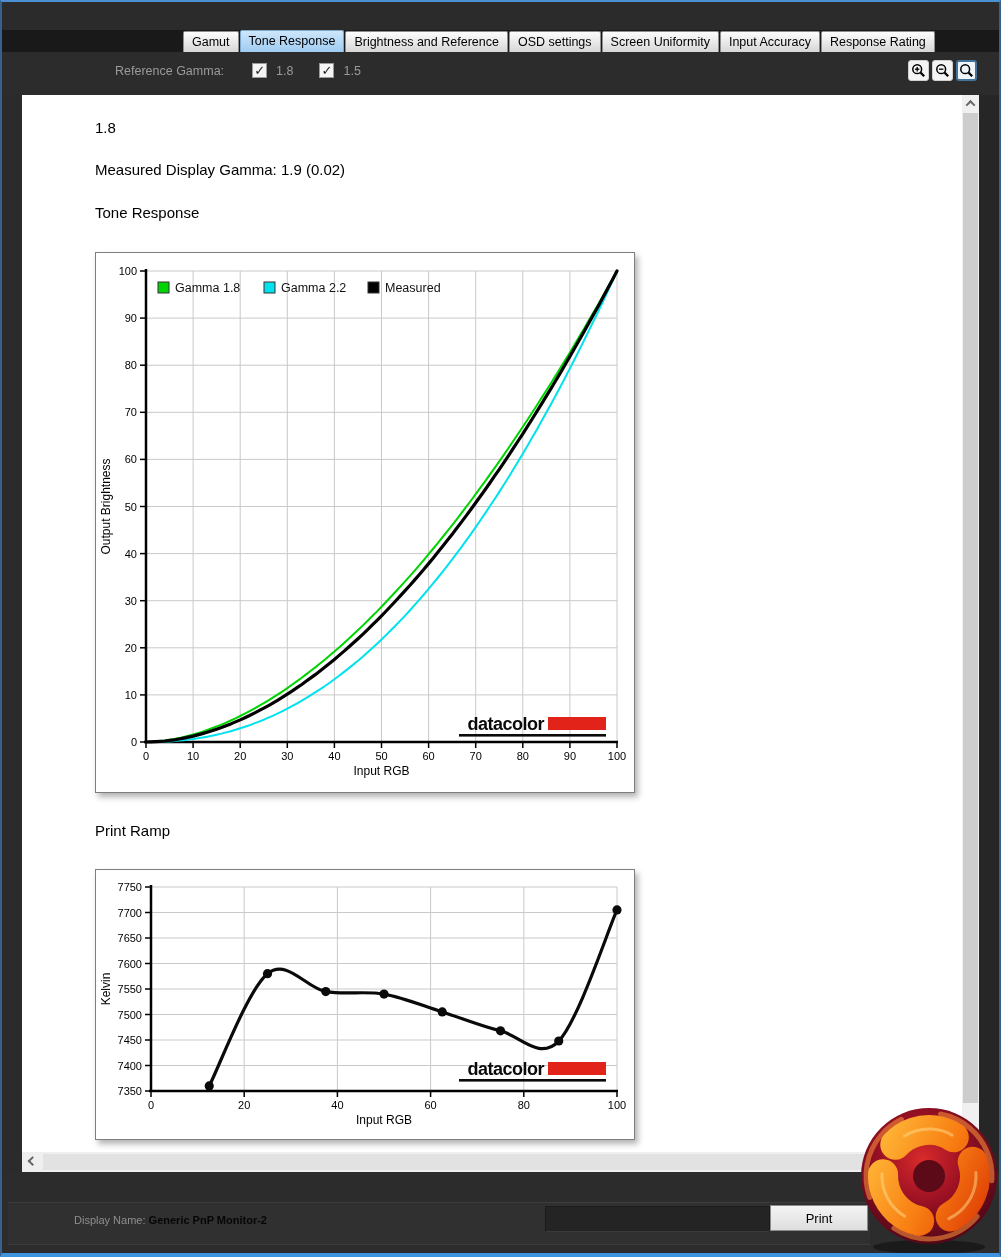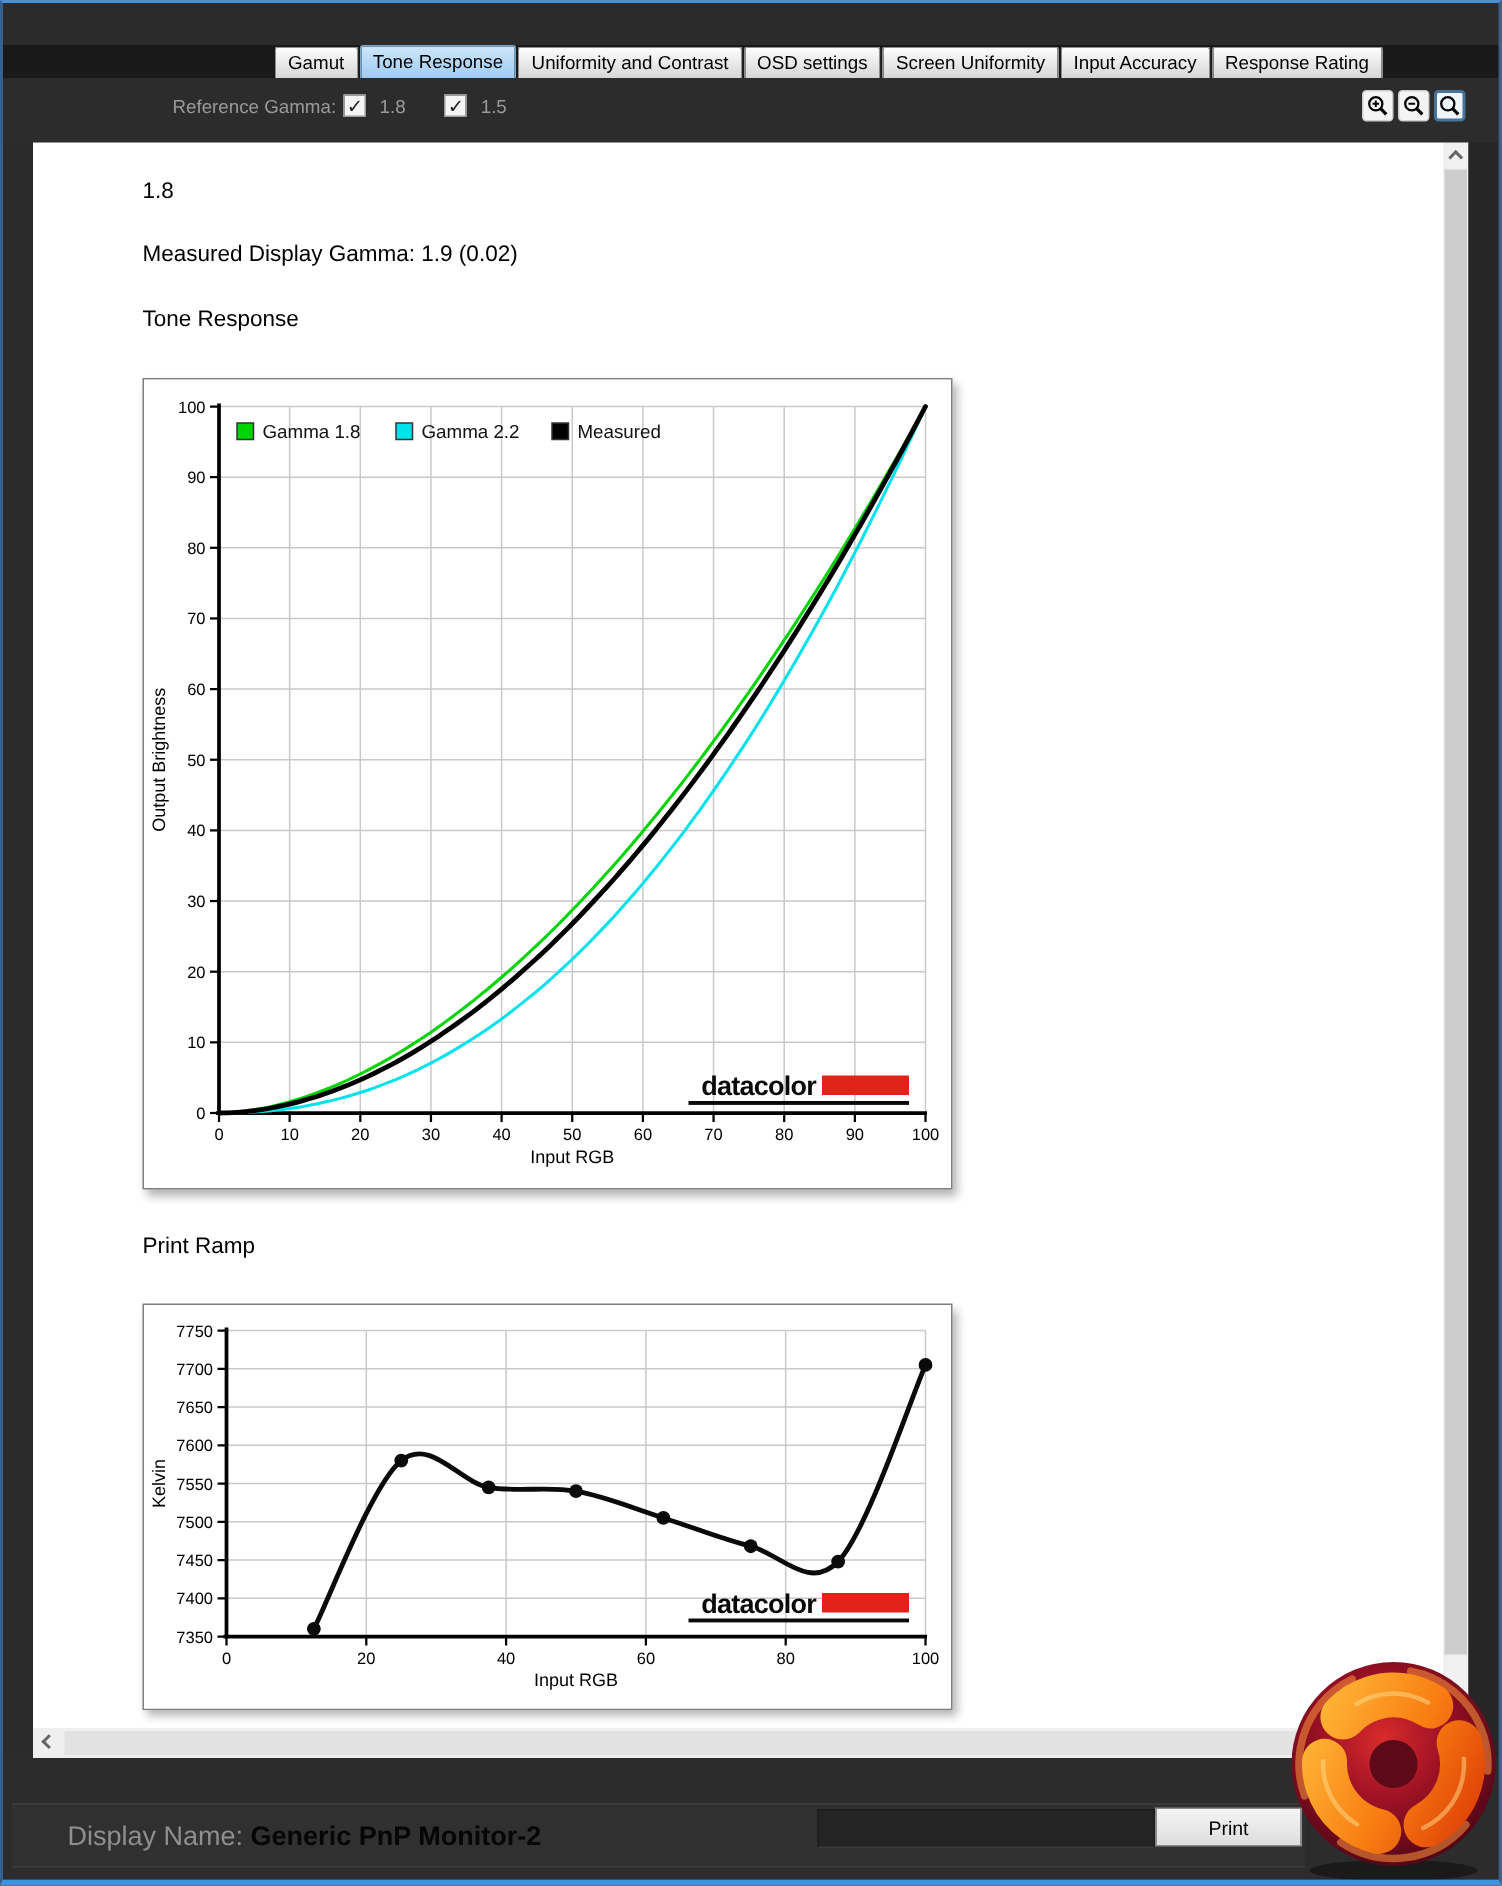--- a/index.html
+++ b/index.html
@@ -24,21 +24,21 @@
   .tabs { position:absolute; left:181px; bottom:0; display:flex; align-items:flex-end; }
   .tab {
     height:21px; padding:3px 8px 2px 8px; font-size:12.5px; color:#000;
     background:linear-gradient(#fdfdfd,#d6d6d6); border:1px solid #8e8e8e; border-bottom:none;
     border-radius:2px 2px 0 0; margin-right:1px; white-space:nowrap; cursor:default;
   }
   .tab.selected { background:linear-gradient(#cde6fb,#9fccf2); height:22px; border-color:#7da7c9; }
   
   .toolbar { position:absolute; left:0; top:50px; width:997px; height:43px; background:#2c2c2c; }
   .refgamma { position:absolute; left:113px; top:11px; display:flex; align-items:center; }
-  .refgamma .lbl { color:#9a9a9a; font-size:12.5px; margin-right:5px; }
+  .refgamma .lbl { color:#9a9a9a; font-size:12.5px; margin-right:28px; }
   .cbwrap { display:flex; align-items:center; margin-right:26px; }
   .cb { width:15px; height:15px; background:#f5f5f5; border:1px solid #9a9a9a; color:#222;
         font-size:13px; line-height:13px; text-align:center; margin-right:9px; cursor:default; }
   .cbwrap .cbl { color:#9a9a9a; font-size:12.5px; }
   .zoombtns { position:absolute; right:22px; top:8px; display:flex; gap:3px; }
   .zbtn { width:21px; height:21px; background:#f4f4f4; border:1px solid #cfcfcf; border-radius:3px;
           display:flex; align-items:center; justify-content:center; cursor:default; }
   .zbtn.active { border:2px solid #44749c; background:#eef5fb; }
   
   .mainpanel { position:absolute; left:20px; top:93px; width:940px; height:1077px; background:#ffffff; }
@@ -58,41 +58,41 @@
   .corner { position:absolute; left:940px; top:1057px; width:17px; height:20px; background:#f0f0f0; }
   .chev { width:7px; height:7px; border-left:2px solid #666; border-top:2px solid #666; }
   .chev.up { transform:rotate(45deg) translate(1px,1px); }
   .chev.down { transform:rotate(225deg) translate(1px,1px); }
   .chev.left { transform:rotate(-45deg) translate(1px,-1px); }
   .chev.right { transform:rotate(135deg) translate(1px,-1px); }
   
   .statusbar { position:absolute; left:0; top:1170px; width:997px; height:81px; background:#2c2c2c; }
   .statusrow { position:absolute; left:6px; top:30px; width:862px; height:43px; background:#303030;
                border-top:1px solid #3c3c3c; border-bottom:1px solid #3c3c3c; }
-  .dispname { position:absolute; left:43px; top:42px; font-size:18px; }
+  .dispname { position:absolute; left:72px; top:42px; font-size:11px; }
   .dispname .lbl { color:#8f8f8f; }
   .dispname .val { color:#060606; font-weight:bold; }
   .status-inset { position:absolute; left:543px; top:34px; width:225px; height:26px; background:#242424;
                   border:1px solid #1c1c1c; border-bottom-color:#3a3a3a; }
   .print-btn { position:absolute; left:768px; top:33px; width:98px; height:26px;
                background:linear-gradient(#f4f4f4,#dedede); border:1px solid #8a8a8a;
                font-size:13px; color:#000; display:flex; align-items:center; justify-content:center; cursor:default; }
   .spiral { position:absolute; left:856px; top:1100px; width:142px; height:152px; z-index:10; }
 </style>
 </head>
 <body>
 
 <div id="window">
 
 
   <div class="tabband">
     <div class="tabs" id="tabs">
         <div class="tab">Gamut</div>
         <div class="tab selected">Tone Response</div>
-        <div class="tab">Uniformity and Contrast</div>
+        <div class="tab">Brightness and Reference</div>
         <div class="tab">OSD settings</div>
         <div class="tab">Screen Uniformity</div>
         <div class="tab">Input Accuracy</div>
         <div class="tab">Response Rating</div>
       </div>
   </div>
 
   <div class="toolbar">
     <div class="refgamma">
       <span class="lbl">Reference Gamma:</span>

